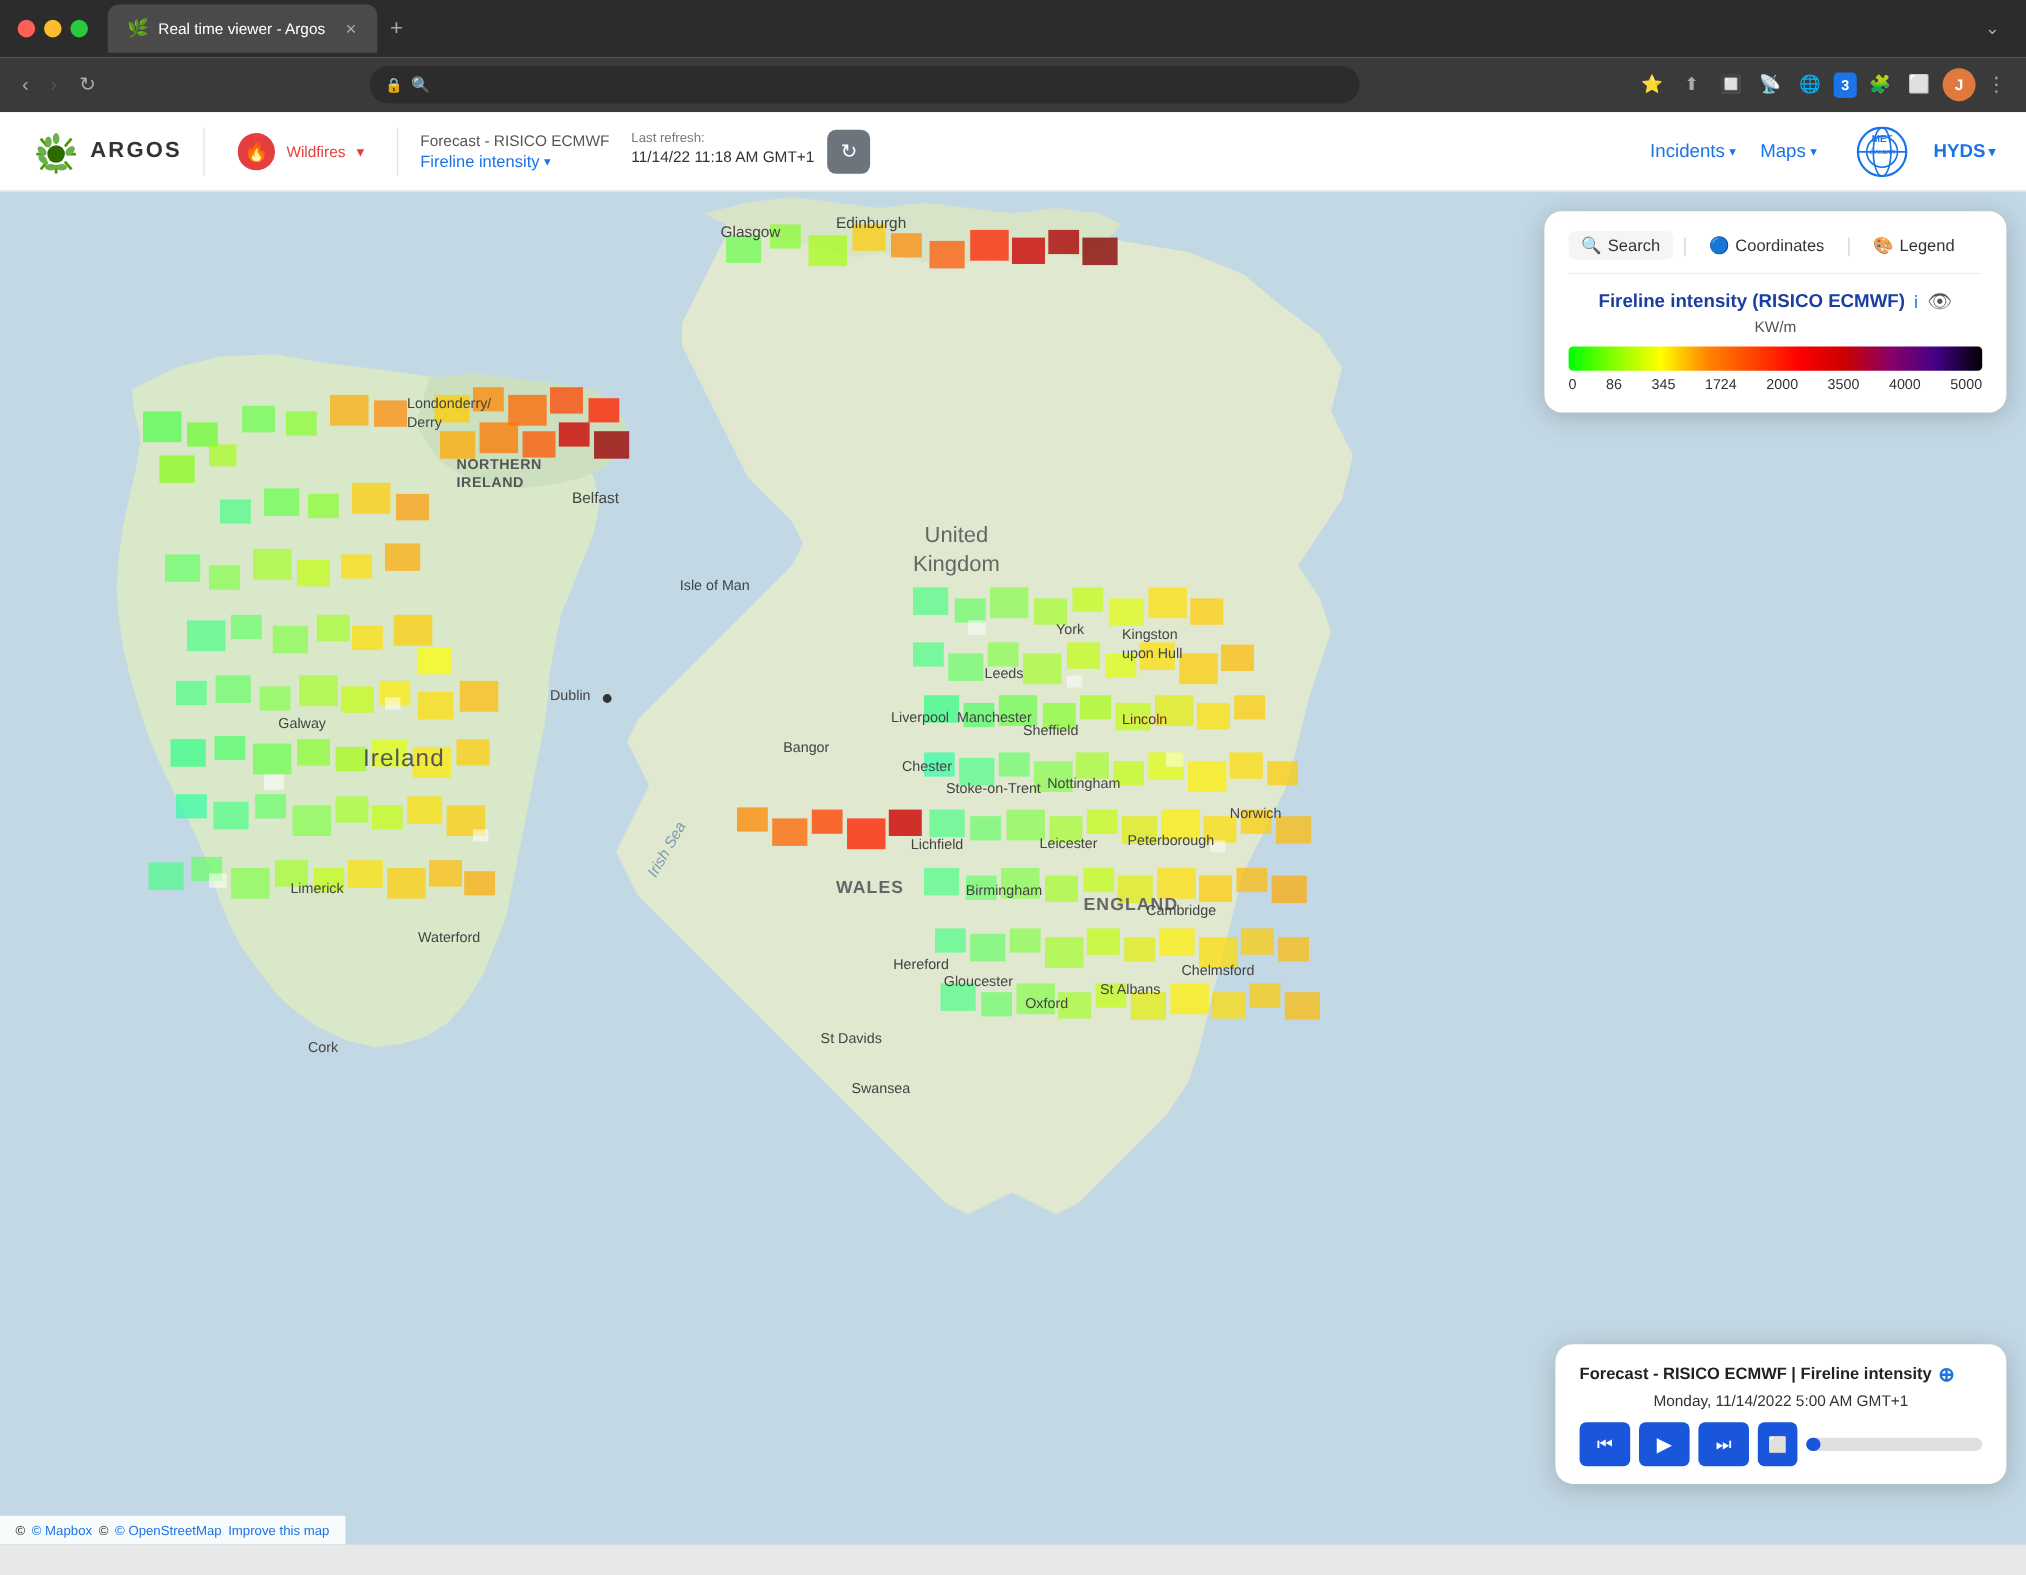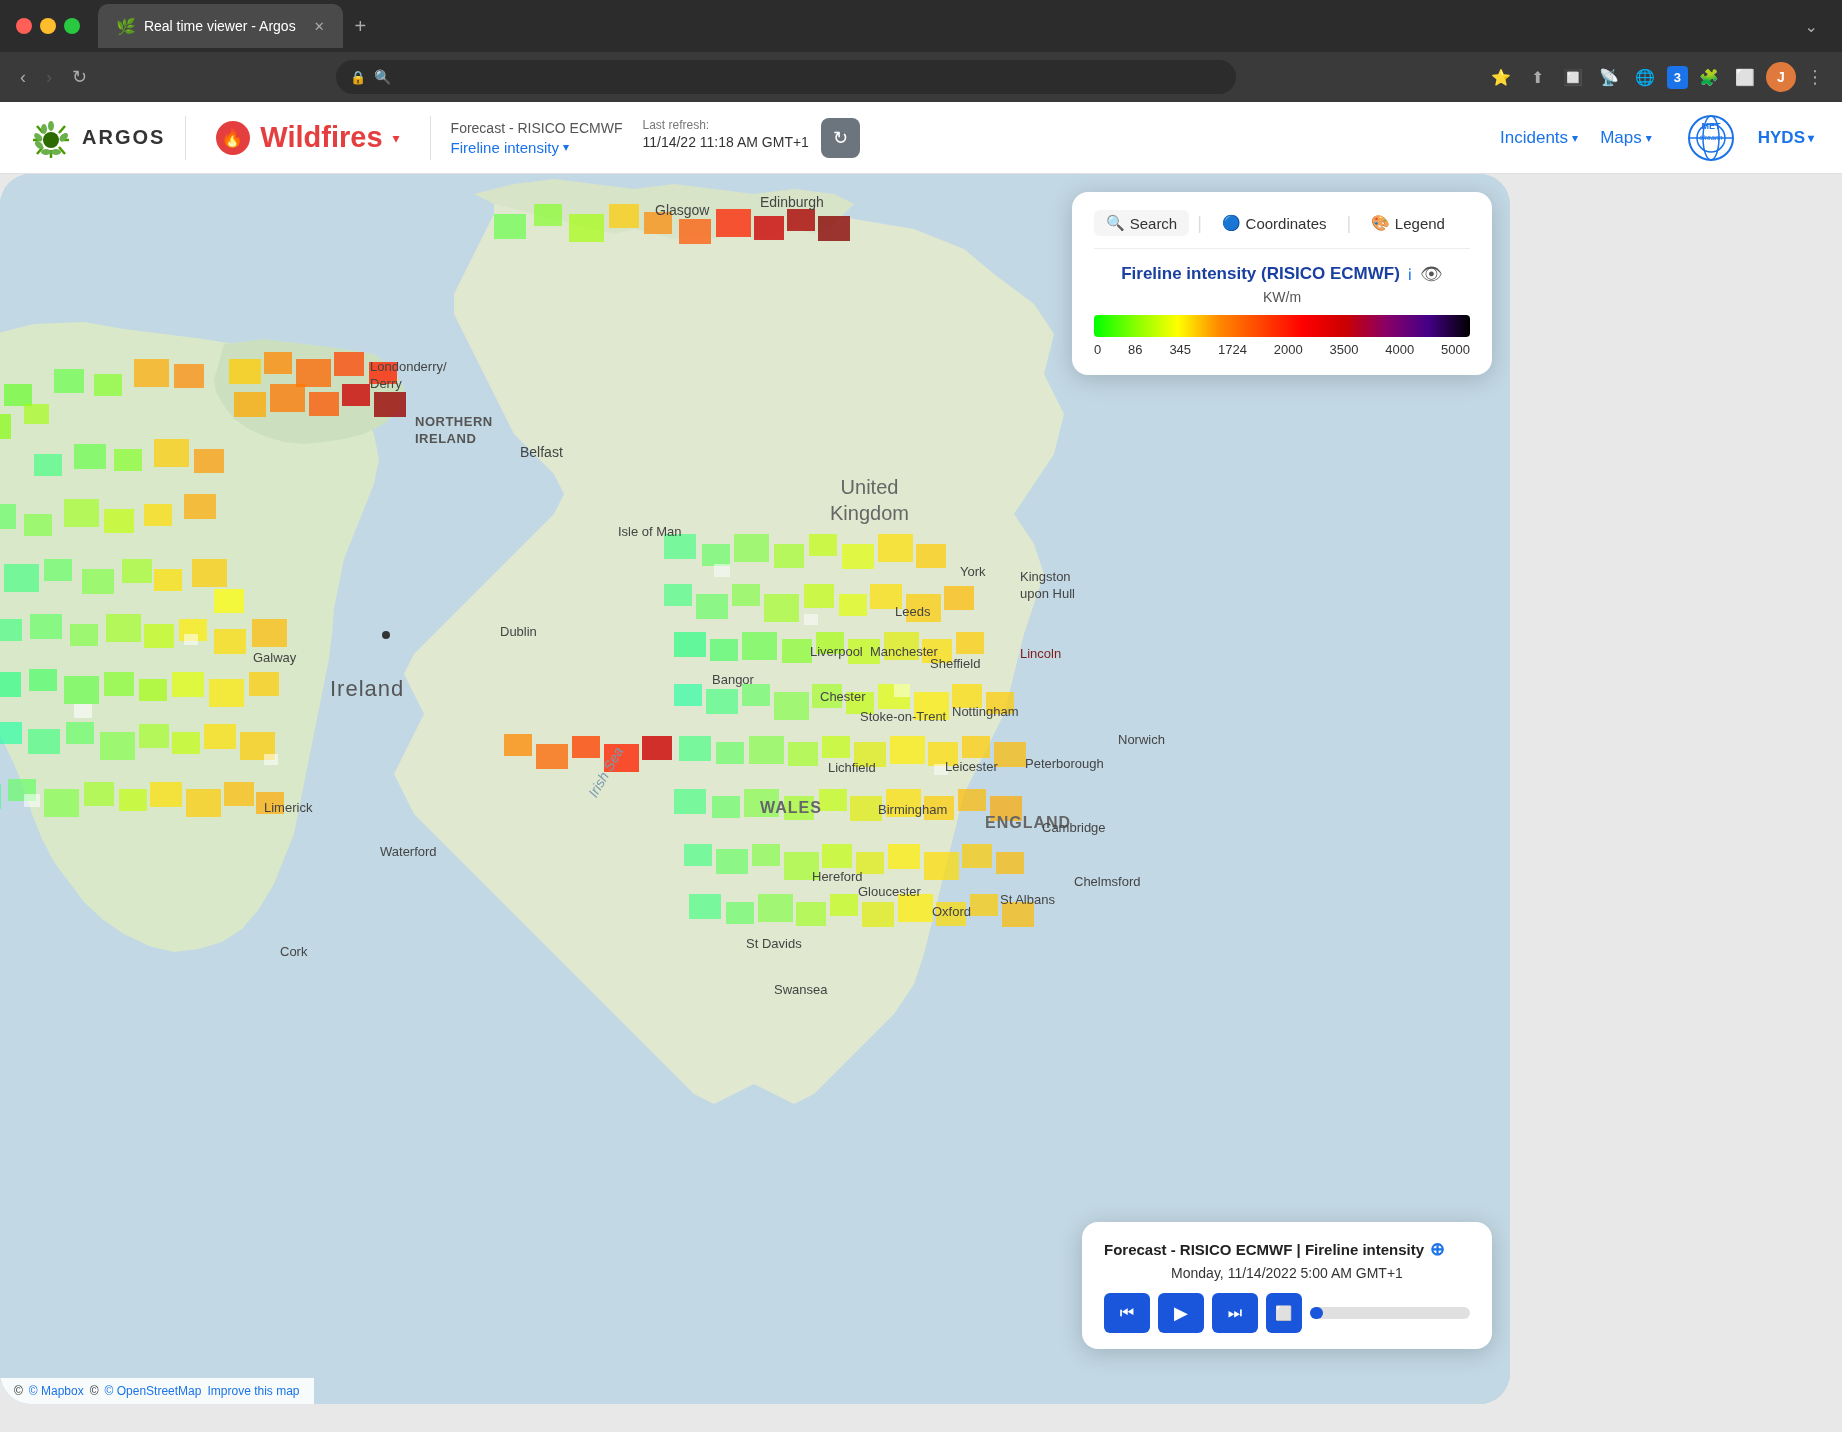--- a/index.html
+++ b/index.html
@@ -84,21 +84,21 @@
     <span style="font-size:20px; font-weight:800; color:#333; letter-spacing:2px;">ARGOS</span>
   </div>
 
   <div style="width:1px; height:44px; background:#e0e0e0;"></div>
 
   <div style="display:flex; align-items:center; gap:10px; cursor:pointer; padding:4px 10px; border-radius:6px;">
     <svg width="34" height="34" viewBox="0 0 34 34">
       <circle cx="17" cy="17" r="17" fill="#e53e3e"></circle>
       <text x="17" y="23" text-anchor="middle" font-size="18" fill="white">🔥</text>
     </svg>
-    <span style="font-size:29px; font-weight:700; color:#e53e3e;">Wildfires</span>
+    <span style="font-size:14px; font-weight:400; color:#e53e3e;">Wildfires</span>
     <span style="color:#e53e3e; font-size:14px;">▾</span>
   </div>
 
   <div style="width:1px; height:44px; background:#e0e0e0;"></div>
 
   <div style="display:flex; flex-direction:column; gap:3px;">
     <span style="font-size:14px; color:#555;">Forecast - RISICO ECMWF</span>
     <div style="display:flex; align-items:center; gap:4px;">
       <span style="font-size:15px; color:#1a73e8; font-weight:500; cursor:pointer;">Fireline intensity</span>
       <span style="color:#1a73e8; font-size:12px;">▾</span>
@@ -136,21 +136,21 @@
       <text x="27" y="25" text-anchor="middle" font-size="7" fill="#1a73e8" font-style="italic">éireann</text>
     </svg>
   </div>
 
   <div style="display:flex; align-items:center; gap:3px; color:#1a73e8; font-size:17px; font-weight:600; cursor:pointer;">
     <span>HYDS</span>
     <span style="font-size:12px;">▾</span>
   </div>
 </div>
 
-<div style="position:relative; width:1510px; height:1230px; background:#b8cfd8; overflow:hidden;border-radius:31px;">
+<div style="position:relative; width:1842px; height:1230px; background:#b8cfd8; overflow:hidden;">
 
   <svg style="position:absolute; top:0; left:0; width:100%; height:100%;" viewBox="0 0 1842 1230" preserveAspectRatio="xMidYMid slice">
 
     <rect width="1842" height="1230" fill="#c2d8e4"></rect>
 
     <path d="M660,20 L740,15 L820,25 L900,35 L960,30 L1020,45 L1080,55 L1130,75 L1160,100 L1200,130 L1220,160 L1210,200 L1230,240 L1220,280 L1200,310 L1180,340 L1200,370 L1210,400 L1200,430 L1190,460 L1180,500 L1170,540 L1150,580 L1130,620 L1120,660 L1110,700 L1100,740 L1090,780 L1080,810 L1060,840 L1040,860 L1020,880 L1000,900 L980,920 L960,930 L940,920 L920,910 L900,920 L880,930 L860,920 L840,900 L820,880 L800,860 L780,840 L760,820 L740,800 L720,780 L700,760 L680,740 L660,720 L640,700 L620,680 L600,660 L580,640 L570,620 L560,600 L570,580 L580,560 L590,540 L580,520 L570,500 L580,480 L600,460 L620,440 L640,420 L660,400 L680,380 L700,360 L720,340 L730,320 L720,300 L700,280 L680,260 L670,240 L660,220 L650,200 L640,180 L630,160 L620,140 L620,120 L630,100 L640,80 L650,60 L660,40 Z" fill="#e0e8d0"></path>
 
     <path d="M640,20 L680,10 L720,5 L760,10 L800,15 L840,10 L880,15 L920,20 L960,15 L1000,20 L1020,30 L1000,50 L980,60 L960,55 L940,60 L920,65 L900,60 L880,65 L860,60 L840,65 L820,60 L800,55 L780,60 L760,55 L740,50 L720,45 L700,40 L680,35 L660,30 Z" fill="#d8e4c8"></path>
 
     <path d="M120,180 L160,160 L200,150 L250,148 L290,155 L330,160 L370,165 L400,170 L430,175 L450,180 L470,190 L490,205 L510,220 L530,240 L540,260 L545,285 L540,310 L530,335 L520,360 L510,385 L505,410 L500,435 L498,460 L495,485 L490,510 L485,535 L480,560 L475,585 L470,610 L465,635 L460,660 L450,685 L440,710 L425,735 L408,755 L388,768 L365,775 L340,778 L315,772 L290,760 L268,745 L250,728 L235,708 L220,688 L208,665 L198,640 L190,615 L180,590 L168,565 L155,540 L143,515 L133,490 L125,465 L118,440 L112,415 L108,388 L106,360 L108,332 L112,304 L118,276 L124,250 L128,224 L122,200 Z" fill="#d8e8c8"></path>

